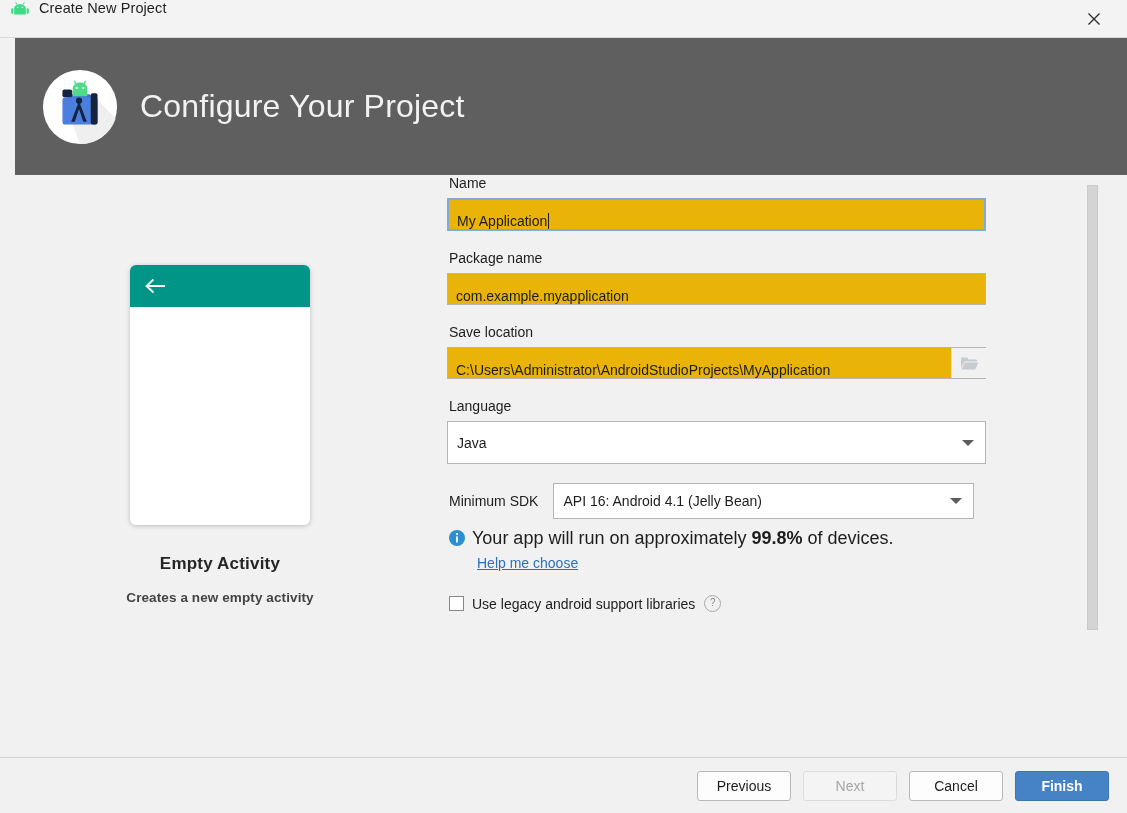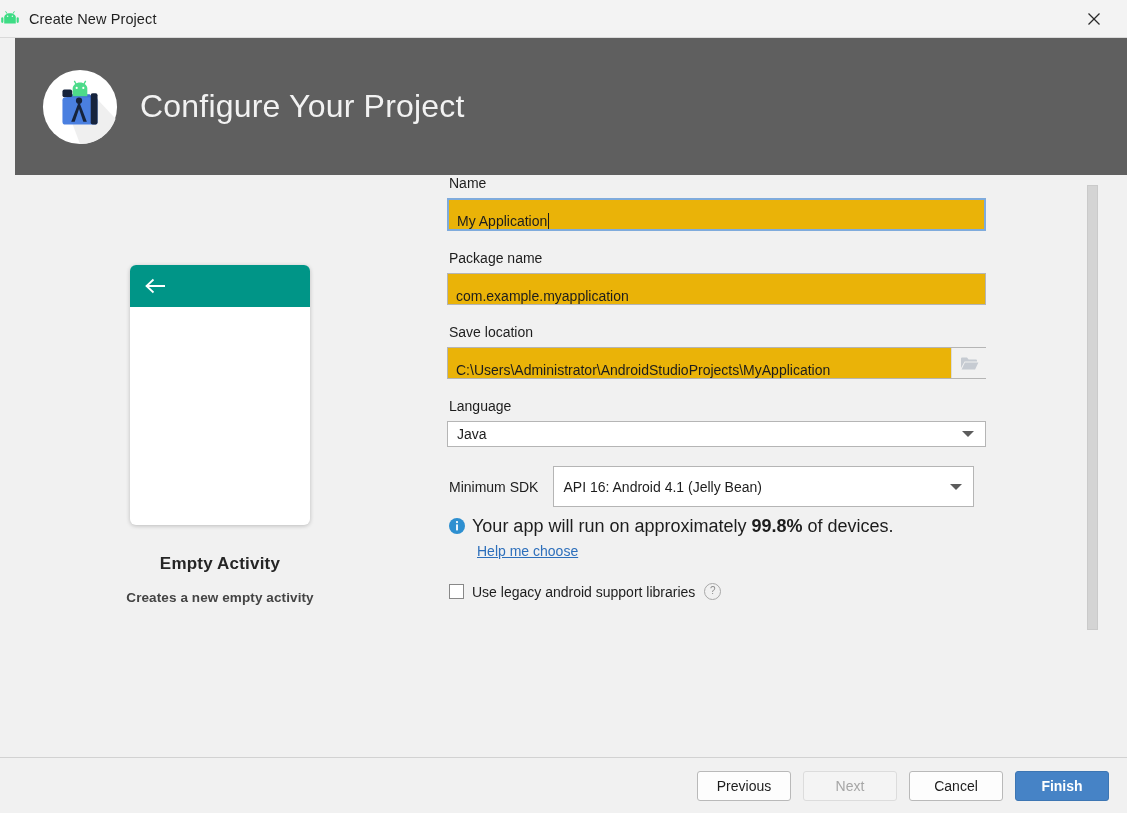--- a/index.html
+++ b/index.html
@@ -26,21 +26,21 @@
   }
 
   
   .titlebar {
     position: relative;
     height: 38px;
     min-height: 38px;
     background: #f3f3f3;
     border-bottom: 1px solid #d9d9d9;
     display: flex;
-    align-items: center;
+    padding-left: 10px;
     box-sizing: border-box;
   }
   .titlebar-icon {
     width: 20px;
     height: 20px;
     margin-right: 9px;
     display: block;
     flex: 0 0 auto;
   }
   .titlebar-title {
@@ -199,21 +199,21 @@
     border-left: 1px solid #dadada;
     display: flex;
     align-items: center;
     justify-content: center;
   }
   .folder-btn svg { display: block; }
 
   .combo {
     box-sizing: border-box;
     width: 539px;
-    height: 26px;
+    height: 43px;
     background: #ffffff;
     border: 1px solid #b5b5b5;
     font-size: 14px;
     color: #1d1d1d;
     padding: 0 9px;
     display: flex;
     align-items: center;
     justify-content: space-between;
   }
   .combo .arrow {
@@ -223,21 +223,21 @@
     border-top: 6px solid #5c5c5c;
     margin-right: 2px;
   }
 
   .sdk-row {
     display: flex;
     align-items: center;
     margin-bottom: 9px;
   }
   .sdk-row .field-label { margin: 0 15px 0 2px; white-space: nowrap; }
-  .sdk-row .combo { width: 421px; height: 41px; }
+  .sdk-row .combo { width: 421px; height: 36px; }
 
   .info-row {
     display: flex;
     align-items: flex-start;
     font-size: 18px;
     color: #1d1d1d;
     margin-left: 2px;
   }
   .info-icon {
     width: 16px; height: 16px;

